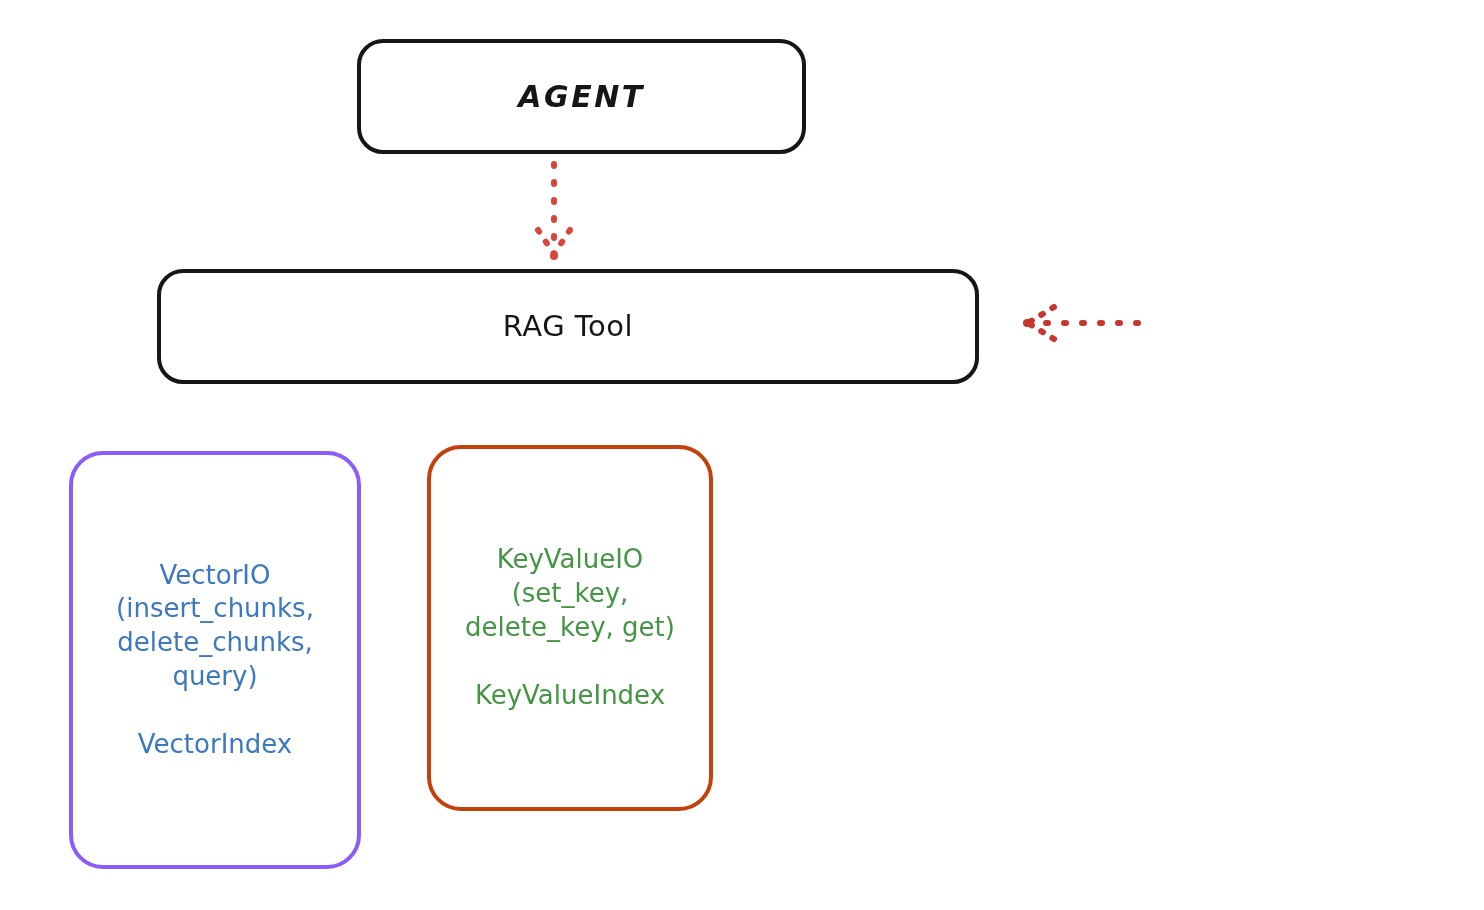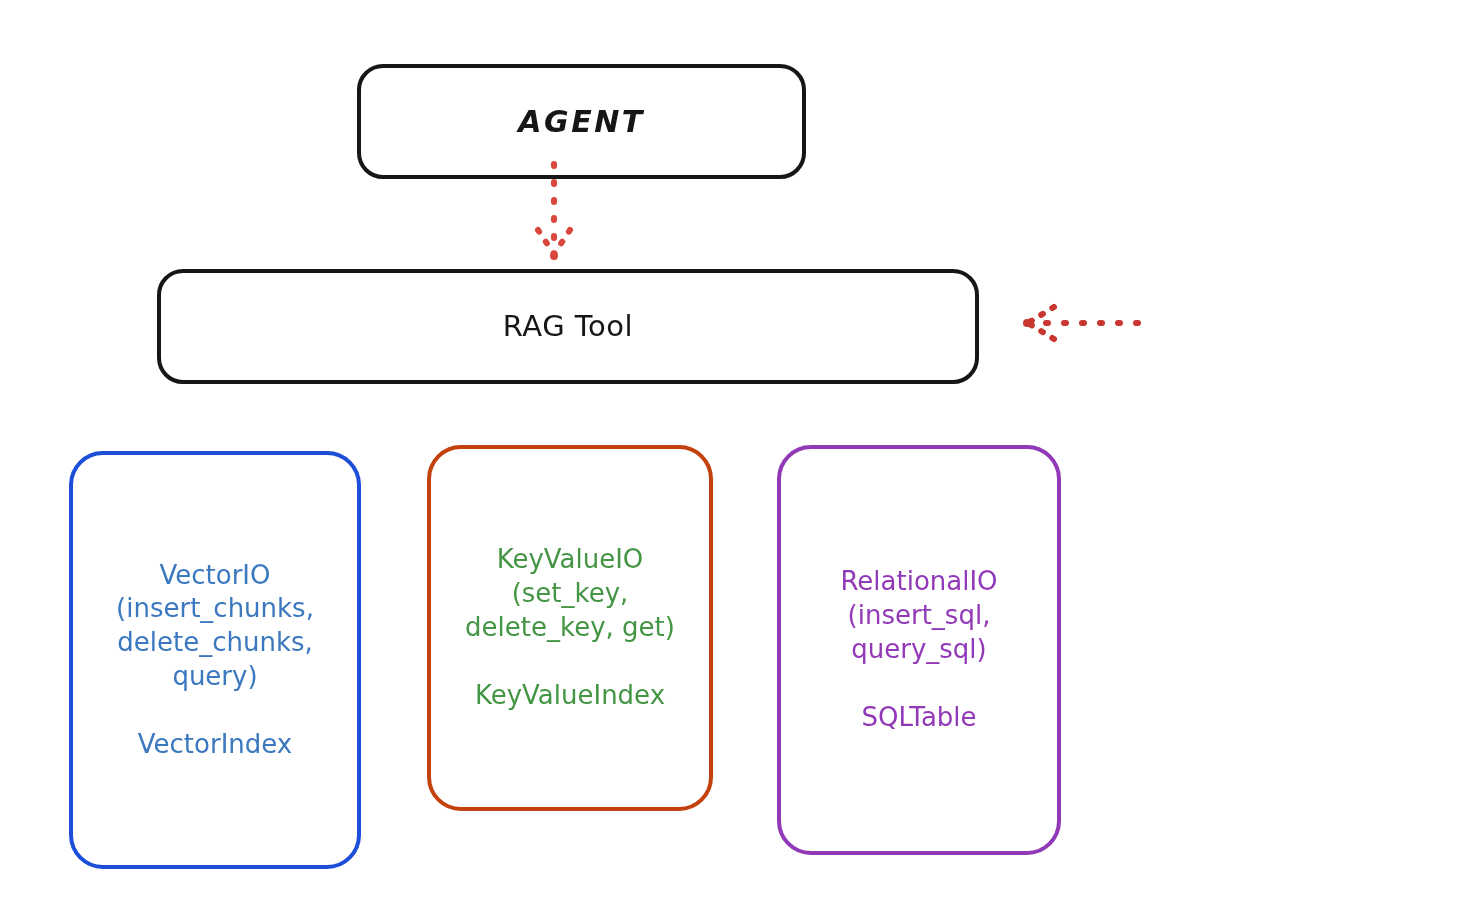--- a/index.html
+++ b/index.html
@@ -31,21 +31,20 @@
   }
 
   
   #agent-node {
     left: 357px;
     top: 39px;
     width: 449px;
     height: 115px;
     border: 4px solid #161616;
     border-radius: 26px;
-    margin-top: 25px;
   }
   #agent-node .node-label {
     font-size: 30px;
     font-style: italic;
     font-weight: 700;
     letter-spacing: 2.5px;
     color: #161616;
     font-family: "DejaVu Sans", sans-serif;
   }
 
@@ -74,21 +73,21 @@
     margin-top: 34px;
     font-size: 26px;
     line-height: 1.3;
   }
 
   #vectorio-node {
     left: 69px;
     top: 451px;
     width: 292px;
     height: 418px;
-    border: 4px solid #1d4ed8;
+    border: 4px solid #8b5cf6;
     border-radius: 34px;
   }
   #vectorio-node .node-label,
   #vectorio-node .node-sub { color: #3b78bf; }
 
   #keyvalueio-node {
     left: 427px;
     top: 445px;
     width: 286px;
     height: 366px;
@@ -166,20 +165,14 @@
     <div class="node-sub">VectorIndex</div>
   </div>
 
   <div class="node provider-node" id="keyvalueio-node">
     <div class="node-label">KeyValueIO
 (set_key,
 delete_key, get)</div>
     <div class="node-sub">KeyValueIndex</div>
   </div>
 
-  <div class="node provider-node" id="relationalio-node">
-    <div class="node-label">RelationalIO
-(insert_sql,
-query_sql)</div>
-    <div class="node-sub">SQLTable</div>
-  </div>
 
 </div>
 
 </body></html>

